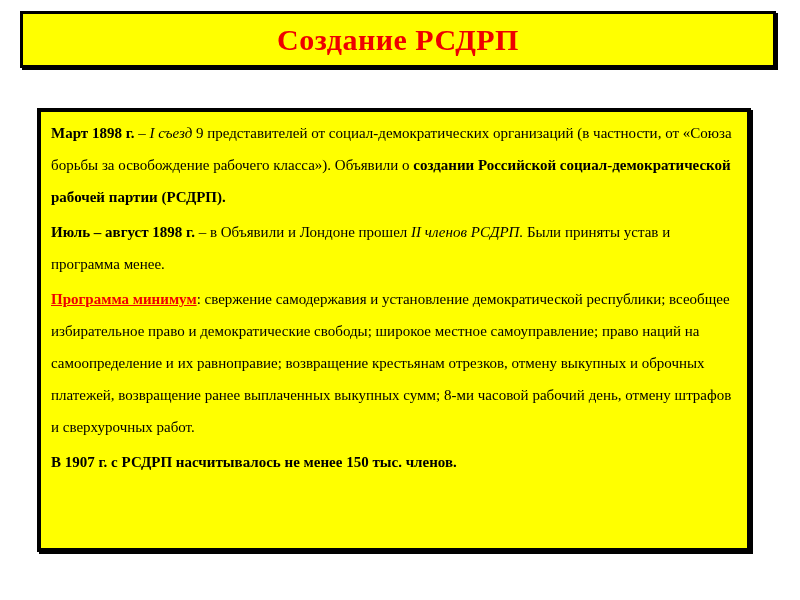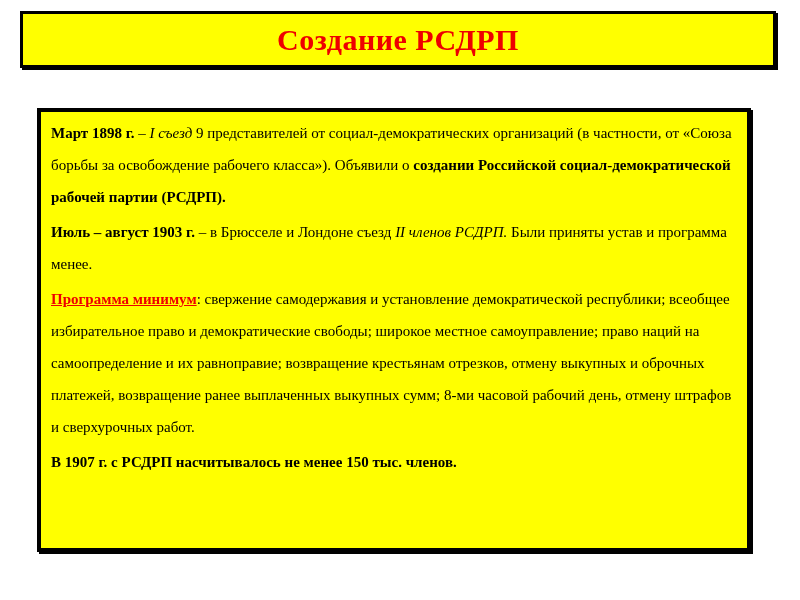--- a/index.html
+++ b/index.html
@@ -70,18 +70,18 @@
 </head>
 <body>
 
 <div class="slide">
   <div class="title-box">
     <span class="title-text">Создание РСДРП</span>
   </div>
   <div class="content-box">
     <div class="body-text">
         <p class="para"><span class="seg-bold">Март 1898 г. </span><span class="seg-regular">– </span><span class="seg-italic">I съезд </span><span class="seg-regular">9 представителей от социал-демократических организаций (в частности, от «Союза борьбы за освобождение рабочего класса»). Объявили о </span><span class="seg-bold">создании Российской социал-демократической рабочей партии (РСДРП).</span></p>
-        <p class="para"><span class="seg-bold">Июль – август 1903 г. </span><span class="seg-regular">– в Брюсселе и Лондоне съезд </span><span class="seg-italic">II членов РСДРП.</span><span class="seg-regular"> Были приняты устав и программа менее.</span></p>
+        <p class="para"><span class="seg-bold">Июль – август 1898 г. </span><span class="seg-regular">– в Объявили и Лондоне прошел </span><span class="seg-italic">II членов РСДРП.</span><span class="seg-regular"> Были приняты устав и программа менее.</span></p>
         <p class="para"><span class="seg-red-heading">Программа минимум</span><span class="seg-regular">: свержение самодержавия и установление демократической республики; всеобщее избирательное право и демократические свободы; широкое местное самоуправление; право наций на самоопределение и их равноправие; возвращение крестьянам отрезков, отмену выкупных и оброчных платежей, возвращение ранее выплаченных выкупных сумм; 8-ми часовой рабочий день, отмену штрафов и сверхурочных работ.</span></p>
         <p class="para"><span class="seg-bold">В 1907 г. с РСДРП насчитывалось не менее 150 тыс. членов.</span></p>
       </div>
   </div>
 </div>
 
 </body></html>

